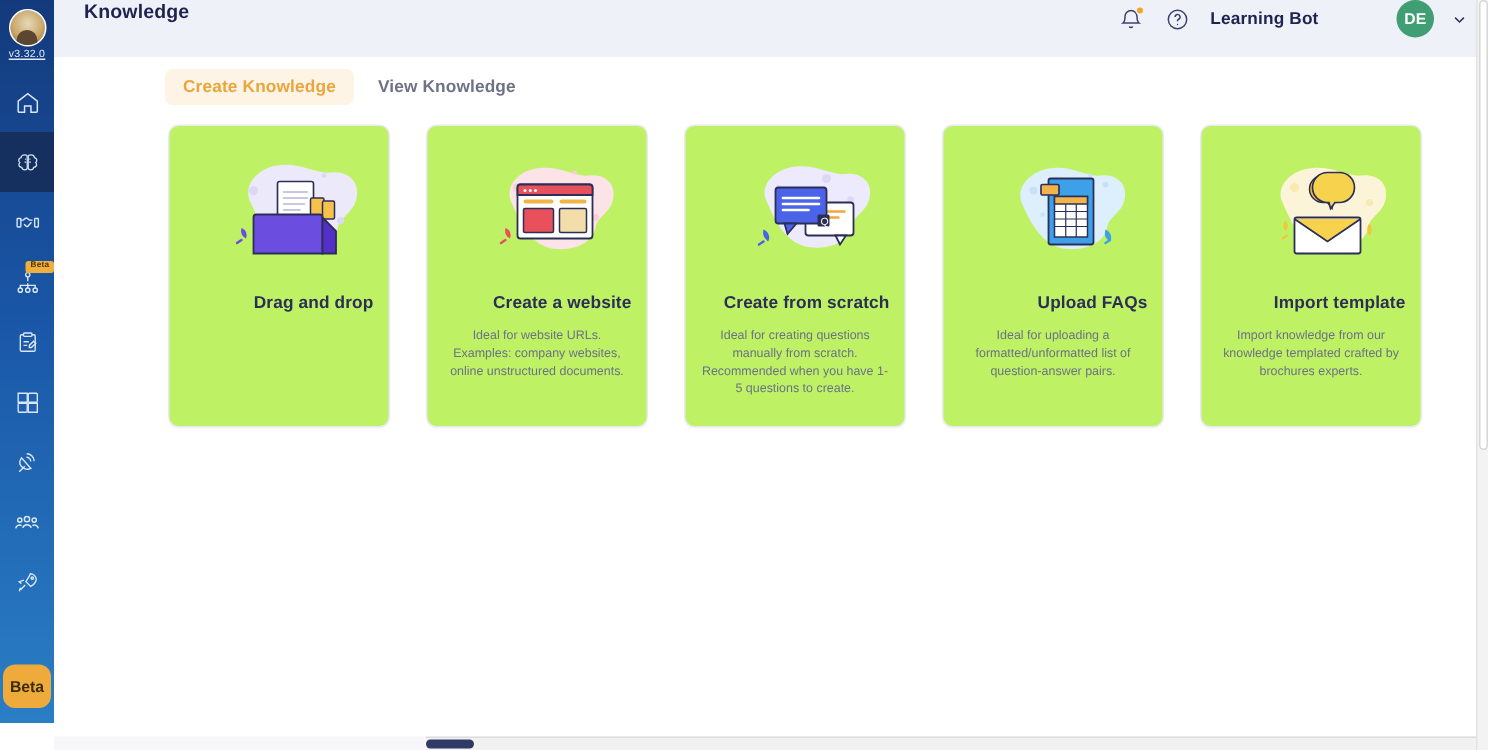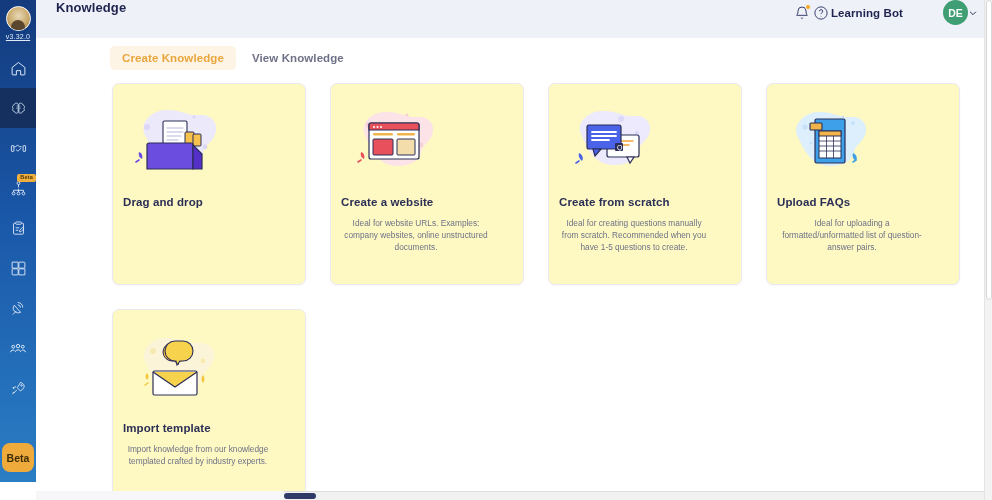--- a/index.html
+++ b/index.html
@@ -55,21 +55,21 @@
   }
 
   
   .main { flex: 1 1 auto; height: 500px; position: relative; background: #ffffff; overflow: hidden; }
 
   .topbar {
     height: 38px; background: #eff1f8; display: flex; align-items: flex-start;
     padding: 0 14px 0 20px; justify-content: space-between;
   }
   .page-title { font-size: 13px; color: #1f2350; font-weight: 600; letter-spacing: .1px; }
-  .topbar-right { display: flex; align-items: center; }
+  .topbar-right { display: flex; align-items: center; gap: 12px; }
   .icon-btn { position: relative; width: 19px; height: 19px; display:flex; align-items:center; justify-content:center; cursor: pointer; }
   .notif-dot {
     position: absolute; top: 1px; right: 1px;
     width: 6px; height: 6px; border-radius: 50%; background: #f5a623;
     border: 1px solid #eff1f8;
   }
   .bot-name { font-size: 11.5px; font-weight: 700; color: #1f2350; letter-spacing: .1px; }
   .user-avatar {
     width: 25px; height: 25px; border-radius: 50%; background: #3f9e74;
     color: #ffffff; font-size: 10.5px; font-weight: 700;
@@ -84,23 +84,23 @@
     color: #6f7287; cursor: pointer; letter-spacing: .1px;
   }
   .tab.active { color: #eaa63d; background: #fdf4e5; }
 
   
   .cards {
     display: flex; flex-wrap: wrap; gap: 24px;
     padding: 5px 0 0 76px;
   }
   .card {
-    width: 194px; min-height: 202px;
-    background: #fef9c3; border: 1px solid #e9e9f0; border-radius: 7px;
-    display: flex; flex-direction: column; align-items: flex-start;
+    width: 148px; min-height: 202px;
+    background: #bef264; border: 1px solid #e9e9f0; border-radius: 7px;
+    display: flex; flex-direction: column; align-items: flex-end;
     padding: 14px 10px 16px; cursor: pointer;
     box-shadow: 0 1px 2px rgba(28,32,72,0.03);
   }
   .card-art { height: 92px; display:flex; align-items:center; justify-content:center; }
   .card-title {
     font-size: 11.5px; font-weight: 700; color: #2b2f55;
     margin-top: 6px; text-align:center; letter-spacing:.1px;
   }
   .card-desc {
     font-size: 8.3px; line-height: 1.42; color: #6d7186;
@@ -351,21 +351,21 @@
             <path d="M49 16a9 9 0 1 0 0 18h3l3 4 1-4h1a9 9 0 0 0 0-18z" fill="#f3b73c" stroke="#2b2e57" stroke-width="1"></path>
             <path d="M60 14a10 10 0 1 1 0 20h-3l-3 4-1-4h-1a10 10 0 0 1 0-20z" fill="#f7d24d" stroke="#2b2e57" stroke-width="1.1"></path>
             <rect x="30" y="44" width="44" height="24" rx="1.5" fill="#ffffff" stroke="#2b2e57" stroke-width="1.2"></rect>
             <path d="M30 45l22 15 22-15" fill="#f7d24d" stroke="#2b2e57" stroke-width="1.2"></path>
             <path d="M24 46c2 2 2 5 0 7-2-2-2-5 0-7z" fill="#f3c63c"></path>
             <path d="M22 58l3-2" stroke="#f3c63c" stroke-width="1.5" stroke-linecap="round"></path>
             <path d="M80 48c2 2 2 6 0 8-2-2-2-6 0-8z" fill="#f3c63c"></path>
           </svg>
         </div>
         <div class="card-title">Import template</div>
-        <div class="card-desc">Import knowledge from our knowledge templated crafted by industry experts.</div>
+        <div class="card-desc">Import knowledge from our knowledge templated crafted by brochures experts.</div>
       </div>
 
     </div>
 
     <div class="vscroll">
       <div class="vscroll-thumb"></div>
     </div>
     <div class="hscroll-gap"></div>
     <div class="hscroll">
       <div class="hscroll-thumb"></div>

